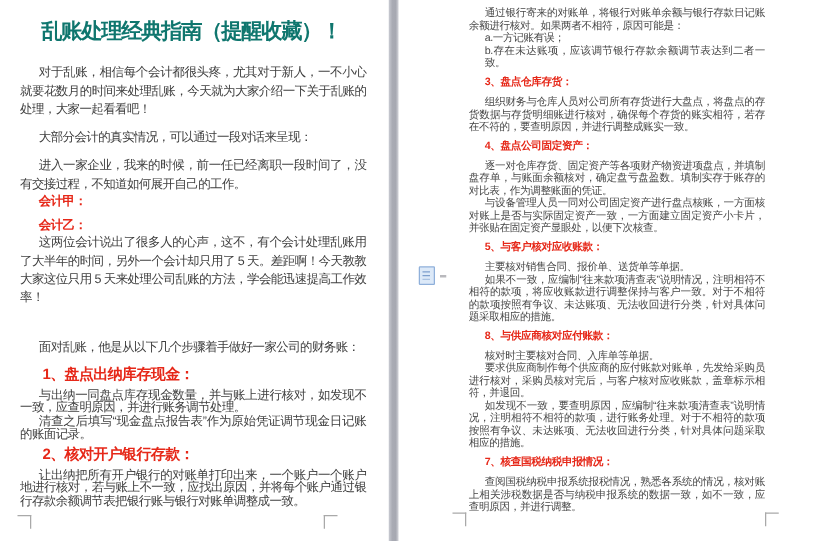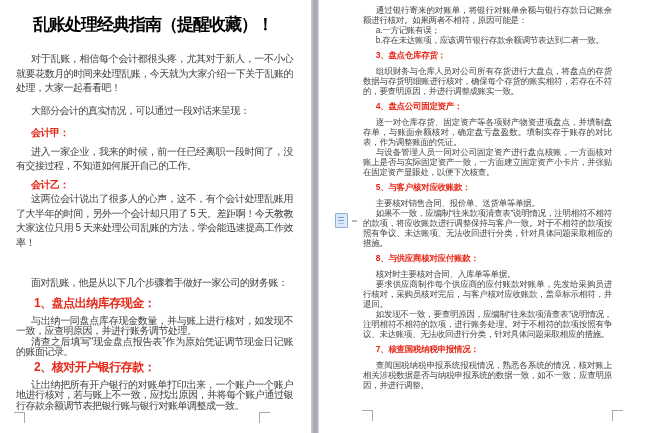--- a/index.html
+++ b/index.html
@@ -5,29 +5,29 @@
   html,body{margin:0;padding:0;}
   body{
     width:652px;height:433px;overflow:hidden;position:relative;
     background:#ffffff;
     font-family:"Liberation Sans","DejaVu Sans",sans-serif;
   }
   .stage{position:absolute;inset:0;}
   
   .page{position:absolute;top:0;bottom:0;background:#fff;box-sizing:border-box;}
   .page-left{left:0;width:311px;padding:12px 18px 0 16px;}
-  .page-right{left:319px;width:333px;padding:5px 40px 0 44px;}
+  .page-right{left:319px;width:333px;padding:5px 40px 0 56px;}
   .divider{
     position:absolute;left:311px;top:0;bottom:0;width:8px;
     background:linear-gradient(90deg,#c9cbd2 0%,#a9abb4 35%,#a6a8b1 70%,#d7d8dd 100%);
   }
   
   .doc-title{
     margin:0 0 14px 0;padding-left:17px;
-    font-size:17px;line-height:26px;font-weight:bold;color:#000000;
+    font-size:17px;line-height:26px;font-weight:bold;color:#0f766e;
     letter-spacing:-1px;white-space:nowrap;
   }
   .lp{font-size:10px;color:#3e3e3e;letter-spacing:-0.5px;
       text-align:justify;word-break:break-all;}
   .lp p,.rp p{margin:0;}
   .lp-upper p{line-height:14.5px;}
   .lp-lower p{line-height:10.5px;}
   .indent{text-indent:1.5em;}
   .mb8{margin-bottom:8px !important;}
   .mb9{margin-bottom:9px !important;}
@@ -68,22 +68,22 @@
 
 <div class="stage">
 
   <div class="page page-left lp">
     <h1 class="doc-title">乱账处理经典指南（提醒收藏）！</h1>
 
     <div class="lp-upper">
       <p class="indent mb8">对于乱账，相信每个会计都很头疼，尤其对于新人，一不小心就要花数月的时间来处理乱账，今天就为大家介绍一下关于乱账的处理，大家一起看看吧！</p>
       <p class="indent mb8">大部分会计的真实情况，可以通过一段对话来呈现：</p>
 
+      <p class="indent mt4">进入一家企业，我来的时候，前一任已经离职一段时间了，没有交接过程，不知道如何展开自己的工作。</p>
       <p class="indent speaker">会计甲：</p>
-      <p class="indent mt4">进入一家企业，我来的时候，前一任已经离职一段时间了，没有交接过程，不知道如何展开自己的工作。</p>
 
       <p class="indent speaker mt4">会计乙：</p>
 
       <p class="indent">这两位会计说出了很多人的心声，这不，有个会计处理乱账用了大半年的时间，另外一个会计却只用了 5 天。差距啊！今天教教大家这位只用 5 天来处理公司乱账的方法，学会能迅速提高工作效率！</p>
     </div>
 
     <div class="lp-lower">
       <p class="indent mt28 mb9">面对乱账，他是从以下几个步骤着手做好一家公司的财务账：</p>
 
       <h3 class="sec-head">1、盘点出纳库存现金：</h3>

